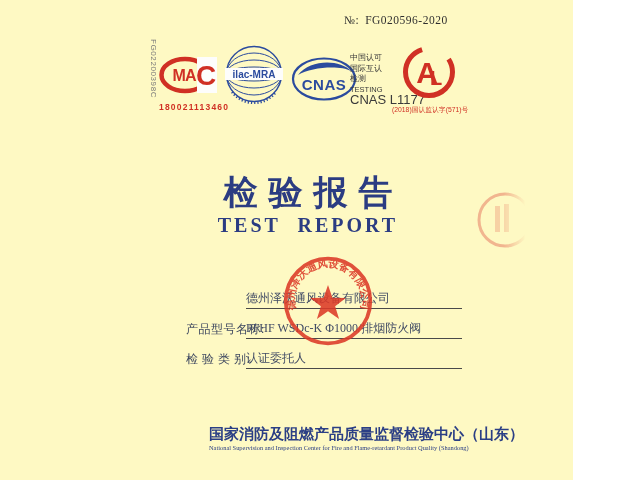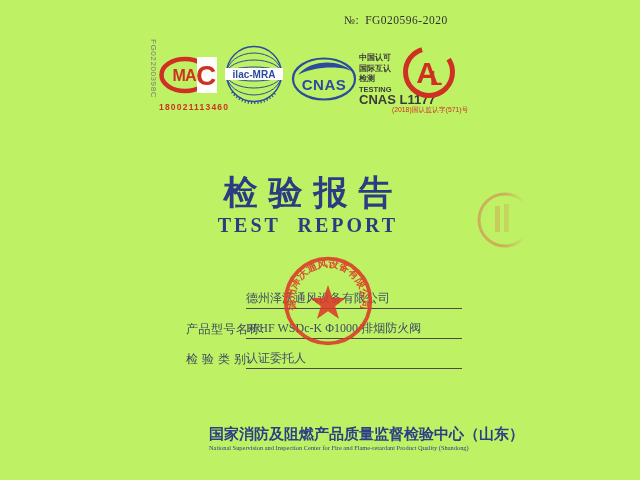--- a/index.html
+++ b/index.html
@@ -1,36 +1,36 @@
 <!DOCTYPE html>
 <html><head>
 <meta charset="utf-8">
 <style>
   html,body{margin:0;padding:0;background:#ffffff;}
-  #canvas{position:relative;width:640px;height:480px;background:#bef264;overflow:hidden;
+  #canvas{position:relative;width:573px;height:480px;background:#fef9c3;overflow:hidden;
           font-family:"Liberation Serif", serif;}
   .abs{position:absolute;}
 
   
   #report-no{left:344px;top:14px;font-size:11.5px;color:#2f2f2f;letter-spacing:.5px;}
   #report-no .num{margin-left:6px;}
 
   
   #side-code{left:158px;top:39px;font-size:8px;color:#7a7a7a;letter-spacing:.6px;
              transform:rotate(90deg);transform-origin:0 0;white-space:nowrap;
              font-family:"Liberation Sans", sans-serif;}
 
   
   #cma-block{left:159px;top:53px;width:62px;text-align:left;}
   #cma-number{font-size:8.5px;font-weight:bold;color:#d03024;letter-spacing:1.2px;
               font-family:"Liberation Sans", sans-serif;margin-top:1px;}
   #ilac-block{left:224px;top:44px;}
   #cnas-block{left:291px;top:56px;}
-  #cnas-caption{left:359px;top:53px;font-family:"Liberation Sans", sans-serif;
-                font-size:8px;font-weight:bold;color:#3a3a3a;line-height:10.5px;}
+  #cnas-caption{left:350px;top:53px;font-family:"Liberation Sans", sans-serif;
+                font-size:8px;font-weight:normal;color:#3a3a3a;line-height:10.5px;}
   #cal-block{left:392px;top:45px;width:74px;text-align:center;}
   #cal-caption{font-size:6.8px;color:#d03024;font-family:"Liberation Sans", sans-serif;
                margin-top:2px;white-space:nowrap;}
 
   
   #title-zh{left:128px;top:170px;width:360px;text-align:center;
             font-family:"Liberation Sans", sans-serif;font-weight:bold;
             font-size:34px;letter-spacing:11px;padding-left:11px;color:#2b3c82;box-sizing:border-box;}
   #title-en{left:128px;top:214px;width:360px;text-align:center;
             font-weight:bold;font-size:20px;letter-spacing:3px;word-spacing:9px;color:#2b3c82;}

